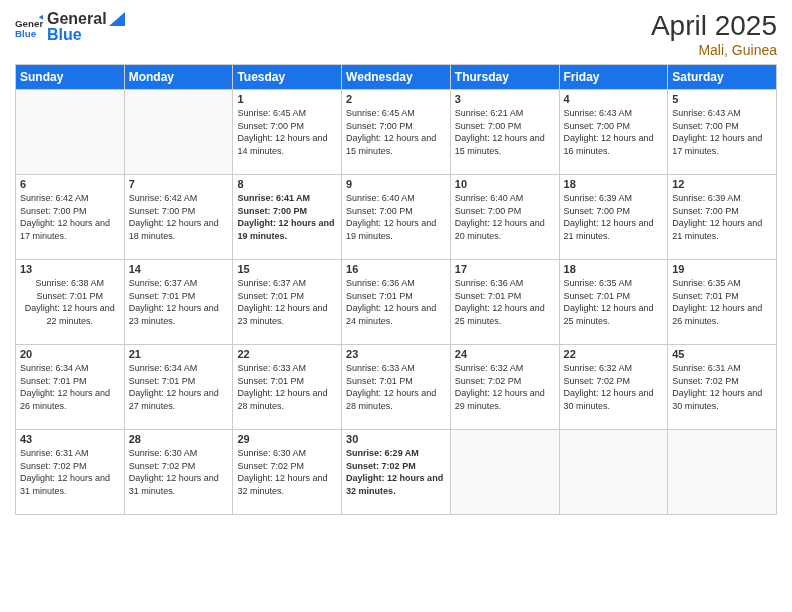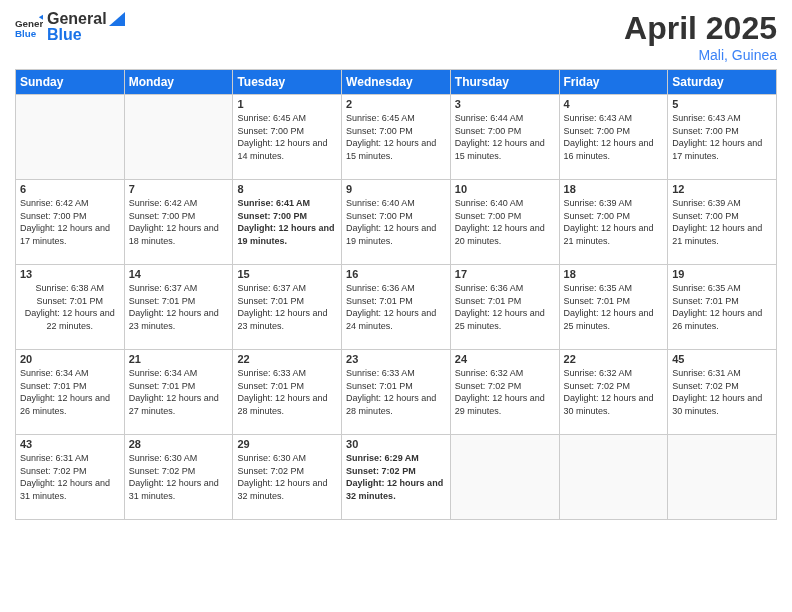--- a/index.html
+++ b/index.html
@@ -28,28 +28,28 @@
       gap: 4px;
     }
     .logo-icon {
       width: 28px;
       height: 28px;
     }
     .title-block {
       text-align: right;
     }
     .title-block .month-year {
-      font-size: 32px;
-      font-weight: bold;
+      font-size: 28px;
+      font-weight: normal;
       color: #333;
       text-align: right;
     }
     .title-block .location {
       font-size: 14px;
-      color: #3b82f6;
+      color: #a16207;
     }
     .calendar-table {
       width: 100%;
       border-collapse: collapse;
       table-layout: fixed;
       border-radius: 11px;
     }
     .calendar-table thead tr th {
       background: #1a73e8;
       color: #fff;
@@ -135,21 +135,21 @@
 Daylight: 12 hours and 14 minutes.</div>
           </td>
           <td>
             <span class="cell-date">2</span>
             <div class="cell-info" style="white-space: pre-line;">Sunrise: 6:45 AM
 Sunset: 7:00 PM
 Daylight: 12 hours and 15 minutes.</div>
           </td>
           <td>
             <span class="cell-date">3</span>
-            <div class="cell-info" style="white-space: pre-line;">Sunrise: 6:44 AM
+            <div class="cell-info" style="white-space: pre-line;">Sunrise: 6:21 AM
 Sunset: 7:00 PM
 Daylight: 12 hours and 15 minutes.</div>
           </td>
           <td>
             <span class="cell-date">4</span>
             <div class="cell-info" style="white-space: pre-line;">Sunrise: 6:43 AM
 Sunset: 7:00 PM
 Daylight: 12 hours and 16 minutes.</div>
           </td>
           <td>

